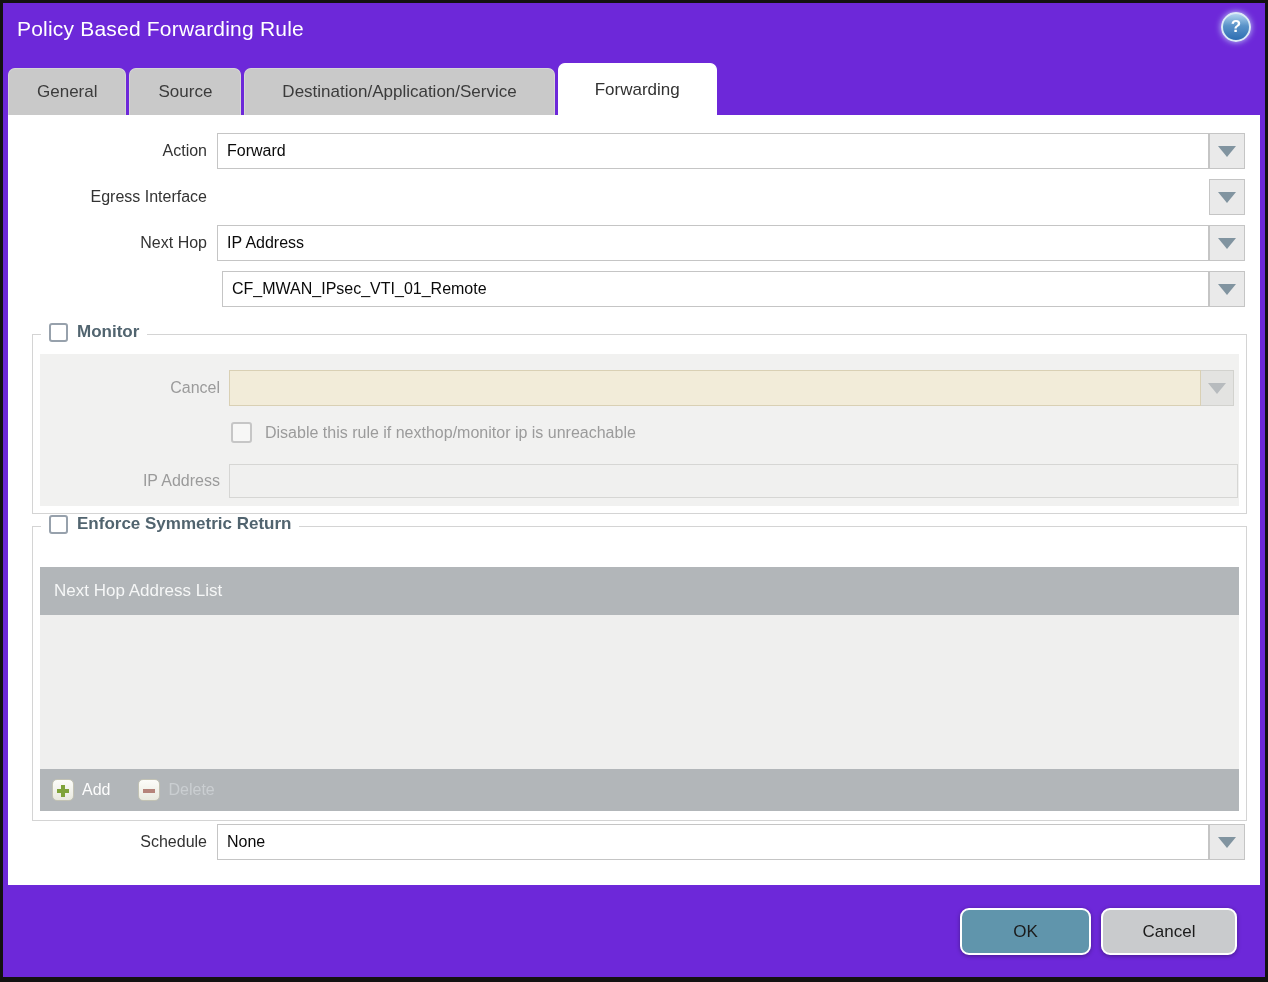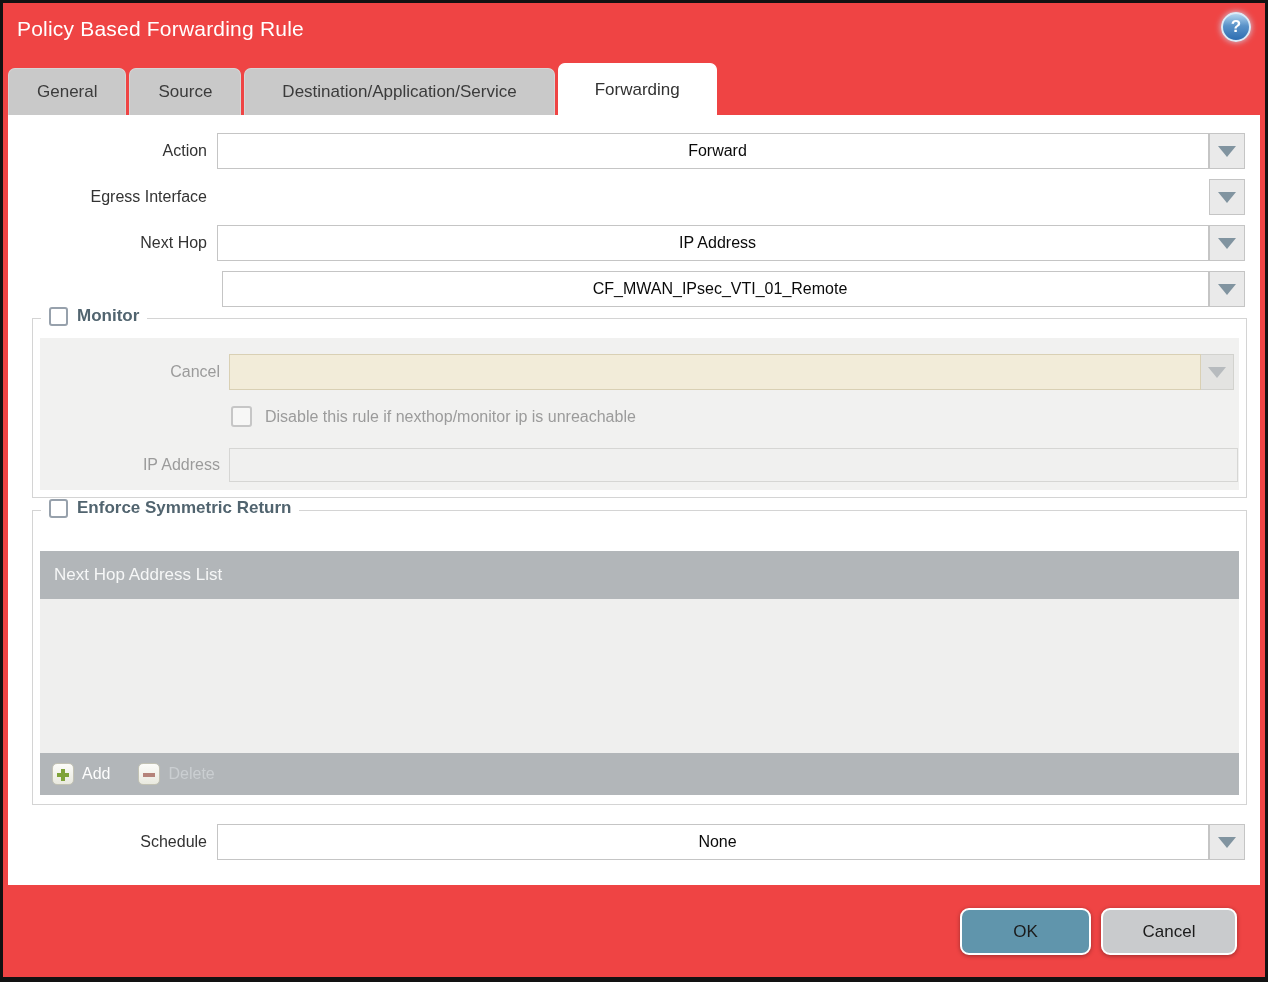--- a/index.html
+++ b/index.html
@@ -1,21 +1,21 @@
 <!DOCTYPE html>
 <html><head>
 <meta charset="utf-8">
 <style>
   * { margin:0; padding:0; box-sizing:border-box; }
   html,body { background:#222; }
   body { width:1268px; height:982px; font-family:"Liberation Sans", sans-serif; }
 
   .frame {
     position:relative; width:1268px; height:982px;
-    background:#ef4444;
+    background:#6d28d9;
     border:3px solid #121212; border-bottom-width:5px;
     overflow:hidden;
   }
 
   
   .title { position:absolute; left:14px; top:14px; color:#fff; font-size:21px; font-weight:400; letter-spacing:0.2px; }
   .help {
     position:absolute; right:14px; top:9px; width:30px; height:30px; border-radius:50%;
     border:2px solid #dcebf7;
     background:linear-gradient(180deg,#b3d6ef 0%, #5a93c9 45%, #2d6db1 100%);
@@ -33,31 +33,31 @@
   }
   .tab.wide { padding:0 37px; }
   .tab.active { height:52px; background:#ffffff; border-color:#ffffff; color:#323232; padding:0 36px; }
 
   
   .content { position:absolute; left:5px; right:5px; top:112px; height:770px; background:#ffffff; z-index:1; }
 
   .flabel { position:absolute; left:0; width:199px; text-align:right; font-size:16px; color:#333; line-height:36px; }
   .ffield {
     position:absolute; height:36px; background:#fff; border:1px solid #c5c5c5;
-    font-size:16px; color:#0a0a0a; line-height:34px; padding-left:9px; overflow:hidden; white-space:nowrap;text-align:center;
+    font-size:16px; color:#0a0a0a; line-height:34px; padding-left:9px; overflow:hidden; white-space:nowrap;
   }
   .ddbtn {
     position:absolute; width:36px; height:36px; background:#eaeaea; border:1px solid #c5c5c5;
     display:flex; align-items:center; justify-content:center; cursor:pointer;
   }
   .arr { width:0; height:0; border-left:9px solid transparent; border-right:9px solid transparent; border-top:11px solid #8194a0; }
   .arr.dis { border-top-color:#b7bbbe; }
 
   
-  .fset { position:absolute; border:1px solid #d4d4d4; background:#fff; }
+  .fset { position:absolute; border:1px solid #d4d4d4; background:#fff;margin-top:16px; }
   .legend {
     position:absolute; top:-13px; left:8px; background:#fff; padding:0 8px;
     display:flex; align-items:center; gap:9px;
   }
   .legend .cb { width:19px; height:19px; border:2px solid #97a1ac; border-radius:3px; background:#fff; cursor:pointer; }
   .legend .ltxt { font-size:17px; font-weight:bold; color:#51646f; }
   .panel { position:absolute; left:7px; right:7px; top:19px; bottom:7px; background:#f1f1f0; }
 
   
   .dlabel { position:absolute; left:0; width:187px; text-align:right; font-size:16px; color:#9b9b9b; line-height:36px; }

